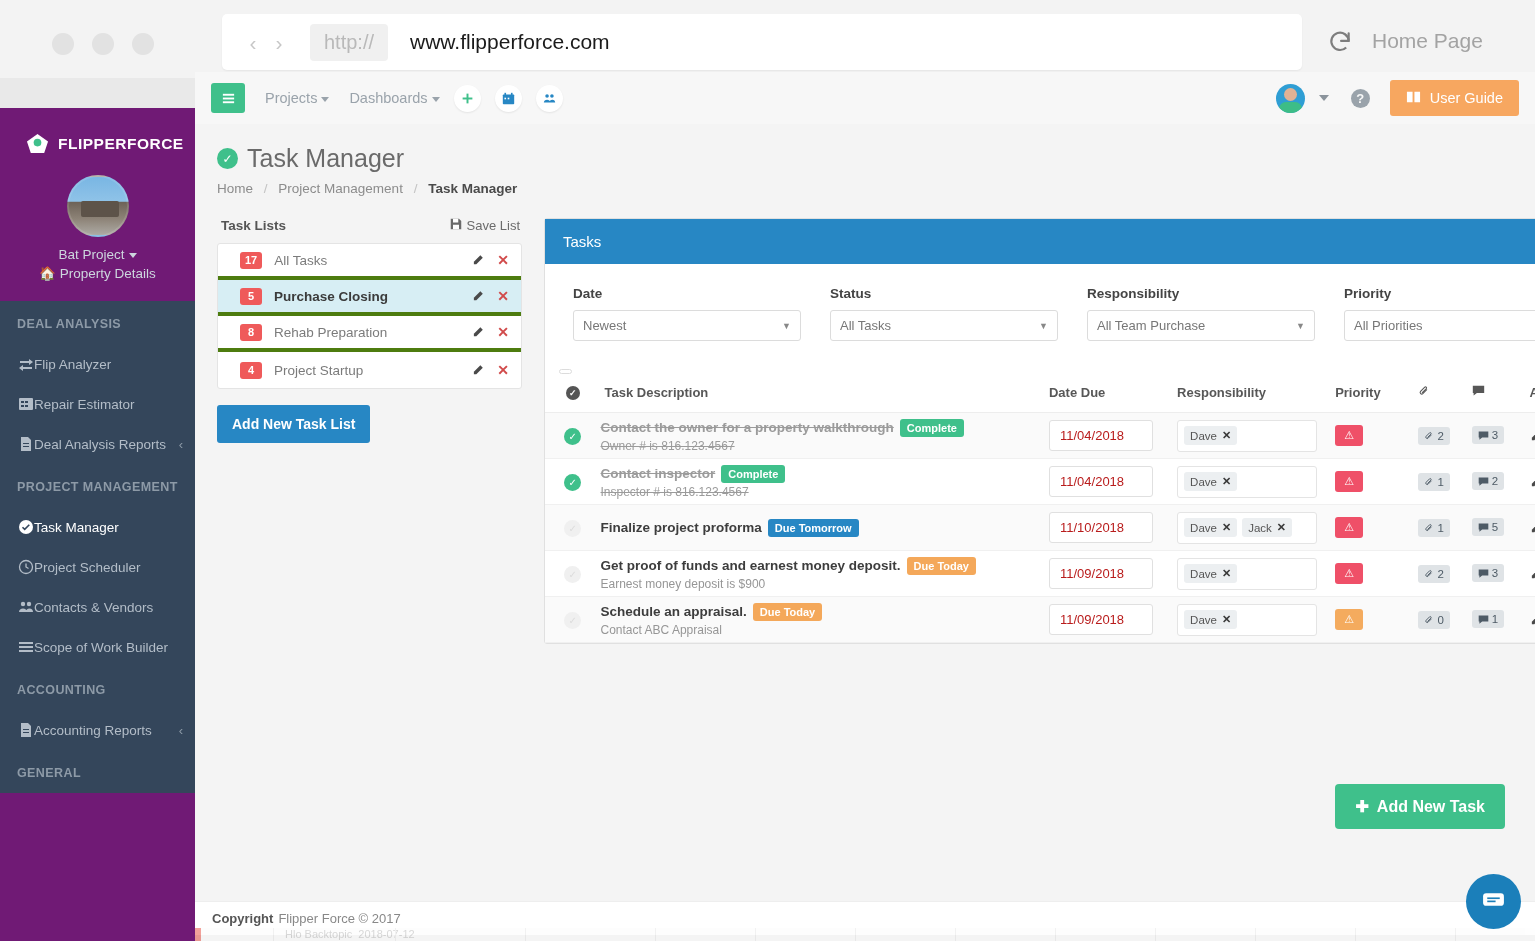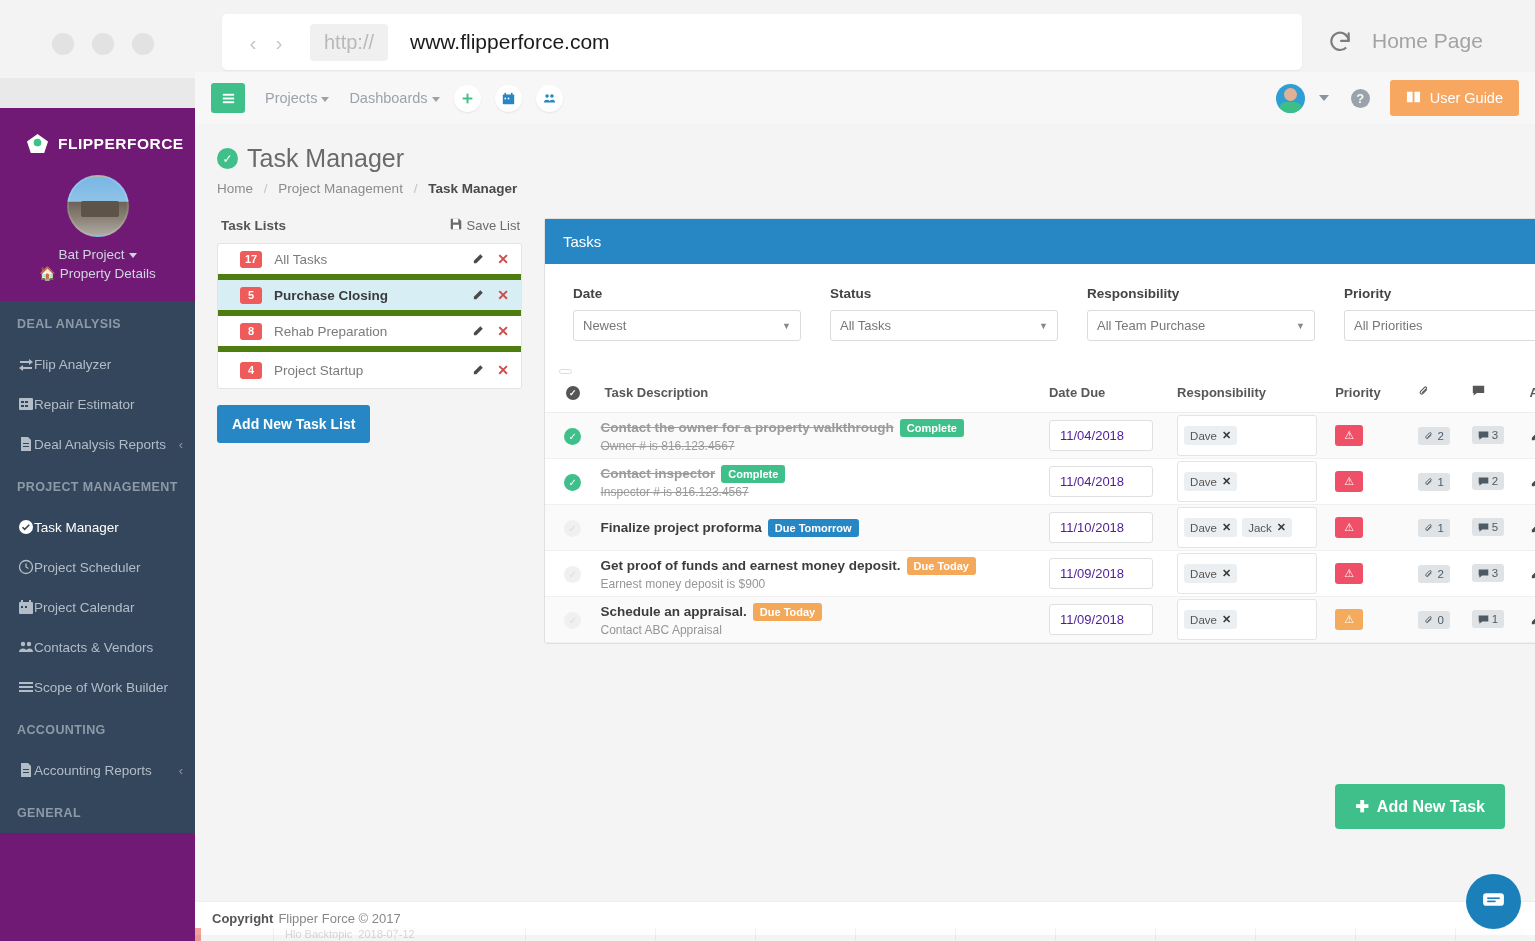--- a/index.html
+++ b/index.html
@@ -144,21 +144,21 @@
   .tl-title { font-size: 13.5px; color: #555; font-weight: bold; }
   .save-list-btn {
     margin-left: auto; font-size: 13px; color: #6b6b6b; background: transparent;
     border: none; display: flex; align-items: center; gap: 5px;
   }
   .tl-card {
     background: #fff; border: 1px solid #e4e4e4; border-radius: 3px; overflow: hidden;
   }
   .tl-row {
     display: flex; align-items: center; height: 36px; padding: 0 12px 0 22px;
-    border-bottom: 6px solid #4d7c0f; font-size: 13.5px; color: #7b7b7b;
+    border-bottom: 4px solid #4d7c0f; font-size: 13.5px; color: #7b7b7b;
   }
   .tl-row:last-child { border-bottom: none; }
   .tl-row.sel { background: #d7eef4; color: #3b3b3b; font-weight: bold; }
   .badge-count {
     min-width: 22px; height: 17px; background: #ef5a5a; color: #fff; border-radius: 3px;
     font-size: 11px; font-weight: bold; display: flex; align-items: center;
     justify-content: center; margin-right: 12px; padding: 0 5px;
   }
   .tl-actions { margin-left: auto; display: flex; align-items: center; gap: 13px; }
   .pencil { width: 13px; height: 13px; }
@@ -223,25 +223,25 @@
   .pill {
     display: inline-block; vertical-align: middle; margin-left: 6px; color: #fff;
     font-size: 11px; font-weight: bold; padding: 3px 7px; border-radius: 3px;
     text-decoration: none;
   }
   .pill.green { background: #3fc08b; }
   .pill.blue { background: #2787c4; }
   .pill.orange { background: #f5a councils; background: #f5a council; background: #f3a košar; background: #f4a85a; }
   .date-input {
     width: 104px; height: 31px; border: 1px solid #e0e0e0; border-radius: 3px;
-    background: #fff; font-size: 13px; color: #4c1d95; display: flex; align-items: center;
+    background: #fff; font-size: 13px; color: #b91c1c; display: flex; align-items: center;
     padding-left: 10px;
   }
   .resp-input {
-    width: 140px; height: 41px; border: 1px solid #e4e4e4; border-radius: 3px;
+    width: 140px; height: 32px; border: 1px solid #e4e4e4; border-radius: 3px;
     background: #fff; display: flex; align-items: center; gap: 5px; padding: 0 6px;
   }
   .chip {
     background: #eceff1; border-radius: 3px; font-size: 11.5px; color: #555;
     padding: 3px 6px; display: inline-flex; align-items: center; gap: 5px;
   }
   .chip .x { font-weight: bold; color: #3a3a3a; font-size: 11px; }
   .prio-box {
     width: 28px; height: 21px; border-radius: 3px; display: flex; align-items: center;
     justify-content: center; color: #fff; font-size: 11px;
@@ -359,30 +359,20 @@
             <path d="M4.5 8.2l2.2 2.2 4.6-4.6" stroke="#34465b" stroke-width="1.6" fill="none"></path>
           </svg></span>
       <span>Task Manager</span>
     </div>
     <div class="side-item">
       <span class="side-ico"><svg viewBox="0 0 16 16" width="16" height="16" fill="none" stroke="#b3bdc8" stroke-width="1.3">
             <circle cx="8" cy="8" r="6.5"></circle>
             <path d="M8 4.5V8l2.5 1.5"></path>
           </svg></span>
       <span>Project Scheduler</span>
-    </div>
-    <div class="side-item">
-      <span class="side-ico"><svg viewBox="0 0 16 16" width="16" height="16" fill="#b3bdc8">
-            <rect x="1" y="3" width="14" height="12" rx="1"></rect>
-            <rect x="3" y="1" width="2" height="3"></rect>
-            <rect x="11" y="1" width="2" height="3"></rect>
-            <rect x="3" y="7" width="2" height="2" fill="#34465b"></rect>
-            <rect x="7" y="7" width="2" height="2" fill="#34465b"></rect>
-          </svg></span>
-      <span>Project Calendar</span>
     </div>
     <div class="side-item">
       <span class="side-ico"><svg viewBox="0 0 16 16" width="16" height="16" fill="#b3bdc8">
             <circle cx="5" cy="5" r="2.2"></circle>
             <circle cx="11" cy="5" r="2.2"></circle>
             <path d="M1 13c0-2.2 1.8-3.6 4-3.6S9 10.8 9 13zM8 13c0-2.2 1.3-3.6 3.5-3.6S15 10.8 15 13z"></path>
           </svg></span>
       <span>Contacts &amp; Vendors</span>
     </div>
     <div class="side-item">

